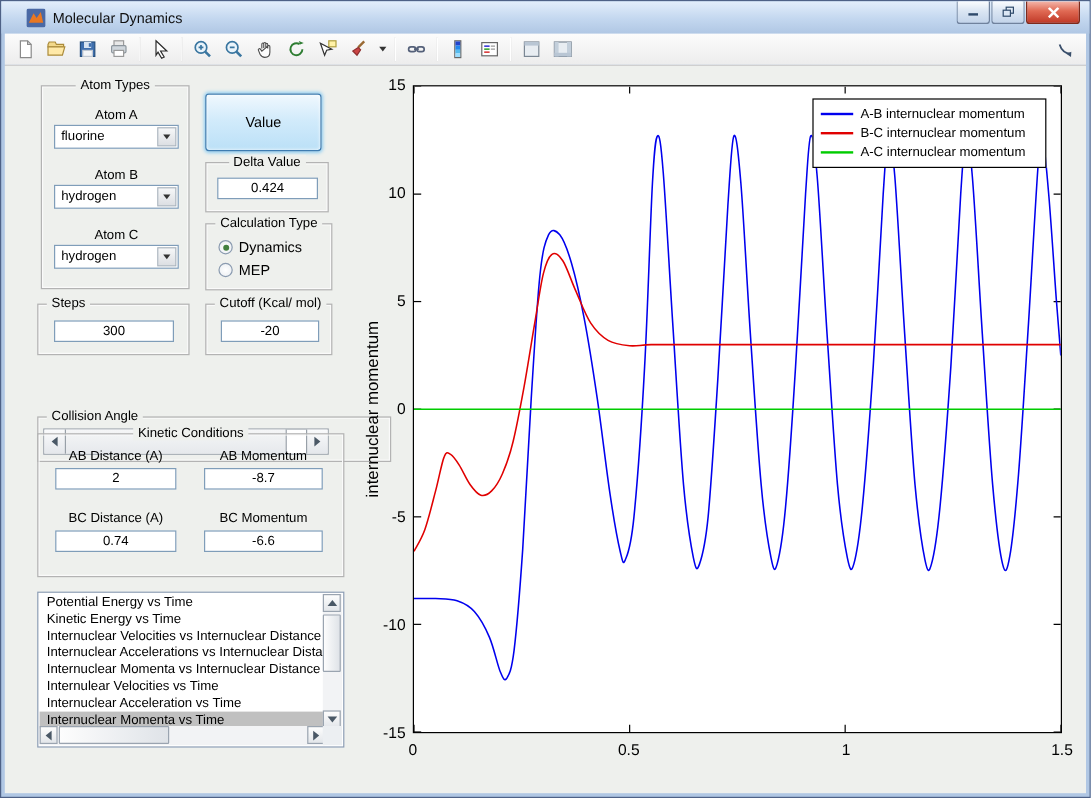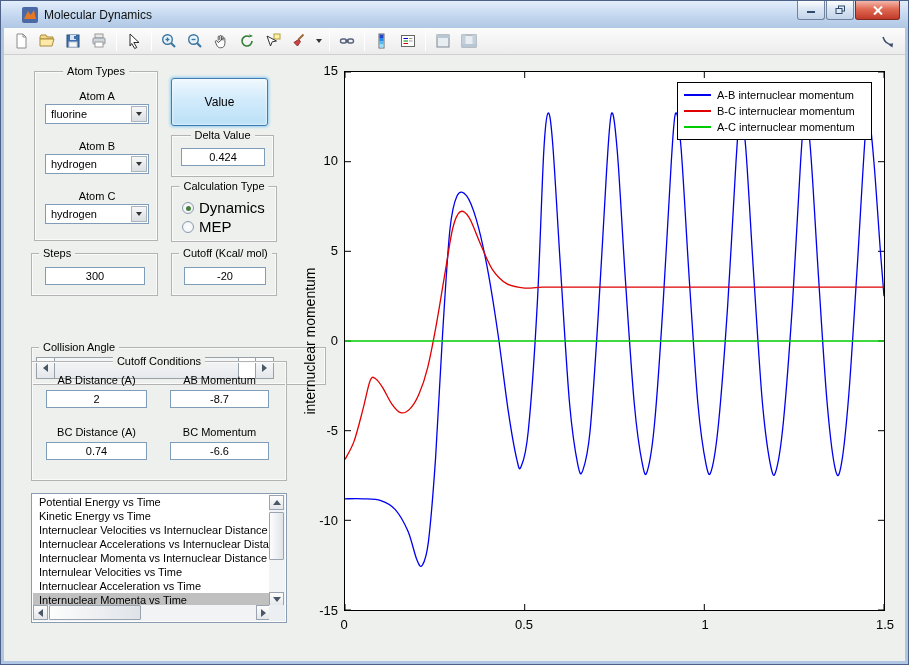--- a/index.html
+++ b/index.html
@@ -35,21 +35,21 @@
   .combo{position:absolute;height:20px;background:#fff;border:1px solid #7f9db9;}
   .combo-val{position:absolute;left:5px;top:3px;font-size:11px;color:#000;white-space:nowrap;}
   .combo-btn{position:absolute;right:1px;top:1px;bottom:1px;width:16px;
              background:linear-gradient(#f6f7f8,#dcdfe3);border:1px solid #aab4be;
              display:flex;align-items:center;justify-content:center;}
   .combo-arrow{width:0;height:0;border-left:3.5px solid transparent;border-right:3.5px solid transparent;border-top:4px solid #333;}
   .update-btn{position:absolute;left:167px;top:23px;width:97px;height:48px;
               background:linear-gradient(#f0f8fe,#d2ebfb 45%,#bbe0f7);border:1px solid #3e7cb1;border-radius:3px;
               box-shadow:0 0 3px 1px #8ecdf2, inset 0 0 3px #fff;
               font-family:"Liberation Sans",sans-serif;font-size:12px;color:#000;}
-  .radio-row{position:absolute;display:flex;align-items:center;gap:5px;font-size:15px;}
+  .radio-row{position:absolute;display:flex;align-items:center;gap:5px;font-size:12px;}
   .radio{width:12px;height:12px;border-radius:50%;border:1px solid #8b9bb0;
          background:radial-gradient(#ffffff,#e9edf1);position:relative;flex:0 0 auto;}
   .radio.on::after{content:"";position:absolute;left:3px;top:3px;width:5px;height:5px;border-radius:50%;background:#43803f;}
   
   .slider{position:absolute;border:1px solid #98a0a8;background:#fff;}
   .sl-btn{position:absolute;top:0;bottom:0;width:18px;background:linear-gradient(#fafbfc,#e4e7eb);
           display:flex;align-items:center;justify-content:center;}
   .sl-btn.l{left:0;border-right:1px solid #98a0a8;}
   .sl-btn.r{right:0;border-left:1px solid #98a0a8;}
   .tri-l{width:0;height:0;border-top:4px solid transparent;border-bottom:4px solid transparent;border-right:5px solid #4a5866;}
@@ -304,21 +304,21 @@
             <span class="tri-l"></span>
           </div>
         <div class="sl-thumb"></div>
         <div class="sl-btn r">
             <span class="tri-r"></span>
           </div>
       </div>
     </div>
 
     <div class="panel" style="left:27px;top:306px;width:256px;height:120px;">
-      <span class="ptitle">Cutoff Conditions</span>
+      <span class="ptitle">Kinetic Conditions</span>
       <span class="lbl" style="left:14px;top:12px;width:101px;">AB Distance (A)</span>
       <span class="lbl" style="left:138px;top:12px;width:99px;">AB Momentum</span>
       <input class="field" style="left: 14px; top: 28px; width: 101px;" value="2">
       <input class="field" style="left: 138px; top: 28px; width: 99px;" value="-8.7">
       <span class="lbl" style="left:14px;top:64px;width:101px;">BC Distance (A)</span>
       <span class="lbl" style="left:138px;top:64px;width:99px;">BC Momentum</span>
       <input class="field" style="left: 14px; top: 80px; width: 101px;" value="0.74">
       <input class="field" style="left: 138px; top: 80px; width: 99px;" value="-6.6">
     </div>
 

